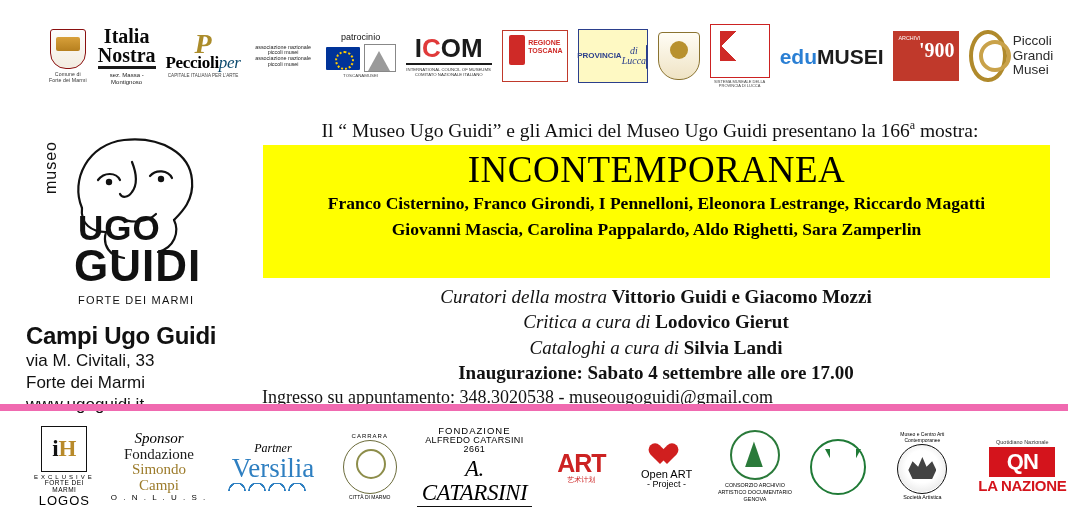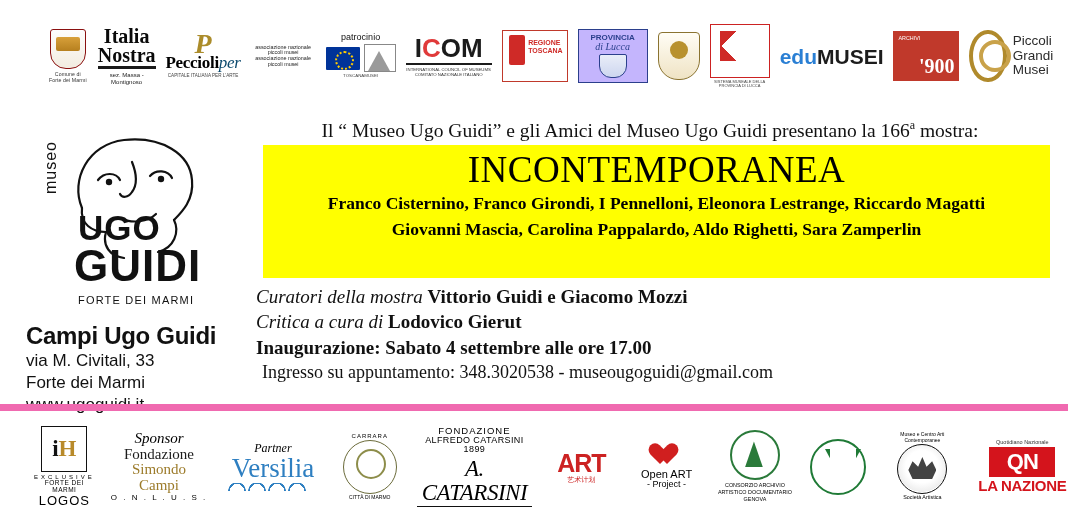--- a/index.html
+++ b/index.html
@@ -175,21 +175,21 @@
   .lg-regione .box .txt {
     position: absolute; right: 4px; top: 8px;
     font-size: 7px; font-weight: 700; color: #cf2a27;
     font-family: "Liberation Sans", sans-serif;
     text-align: left; line-height: 1.1;
   }
 
   .lg-provincia { width: 82px; }
   .lg-provincia .box {
     width: 68px; height: 52px; border: 1px solid #2b3f8c;
-    background: #c4b5fd; display: flex; flex-direction: column;
+    background: #fef9c3; display: flex; 
     align-items: center; justify-content: center;
   }
   .lg-provincia .t1 {
     font-size: 8px; font-weight: 700; color: #2b3f8c;
     font-family: "Liberation Sans", sans-serif;
   }
   .lg-provincia .t2 {
     font-size: 10px; color: #2b3f8c; font-style: italic;
     font-family: "Liberation Serif", serif;
   }
@@ -240,21 +240,21 @@
   }
   .lg-edu .t .edu { color: #2a7fd4; }
   .lg-edu .t .musei { color: #1c1c1c; }
 
   .lg-900 { width: 82px; }
   .lg-900 .box {
     width: 66px; height: 50px; background: #c0392b;
     position: relative; color: #fff;
   }
   .lg-900 .box .n {
-    position: absolute; right: 5px; bottom: 4px;
+    position: absolute; right: 5px; bottom: 20px;
     font-family: "Liberation Serif", serif;
     font-size: 20px; font-weight: 700; color: #fff;
   }
   .lg-900 .box .w {
     position: absolute; left: 5px; top: 5px;
     font-size: 5.4px; font-family: "Liberation Sans", sans-serif;
   }
 
   .lg-piccoli { width: 140px; display: flex; flex-direction: row; align-items: center; gap: 6px; }
   .lg-piccoli .ring {
@@ -373,20 +373,21 @@
     position: absolute;
     left: 256px; top: 284px;
     width: 800px;
   }
   .d-line {
     font-family: "Liberation Serif", serif;
     font-size: 19px;
     color: #111;
     line-height: 1.33;
     white-space: nowrap;
+    text-align: center;
   }
   .d-line.italic { font-style: italic; }
   .d-line b { font-style: normal; font-weight: 700; }
   .d-contact {
     font-family: "Liberation Serif", serif;
     font-size: 18px;
     color: #111;
     margin-top: 2px;
     padding-left: 6px;
   }
@@ -679,20 +680,23 @@
     </div>
   </div>
 
   <div class="details">
     <div class="d-line italic">
       <span>Curatori della mostra </span><b>Vittorio Guidi e Giacomo Mozzi</b>
     </div>
     <div class="d-line italic">
       <span>Critica a cura di </span><b>Lodovico Gierut</b>
     </div>
+    <div class="d-line italic">
+      <span>Cataloghi a cura di </span><b>Silvia Landi</b>
+    </div>
     <div class="d-line">
       <b>Inaugurazione: Sabato 4 settembre alle ore 17.00</b>
     </div>
     <div class="d-contact">Ingresso su appuntamento: 348.3020538 -  museougoguidi@gmail.com</div>
   </div>
 
   <div class="pink-rule"></div>
 
   <div class="bottom-strip">
 
@@ -723,21 +727,21 @@
     </div>
 
     <div class="logo b-carrara">
       <div class="cap">CARRARA</div>
       <div class="circ"></div>
       <div class="sub">CITTÀ DI MARMO</div>
     </div>
 
     <div class="logo b-catarsini">
       <div class="l1">FONDAZIONE</div>
-      <div class="l2">ALFREDO CATARSINI 1899</div>
+      <div class="l2">ALFREDO CATARSINI 2661</div>
       <div class="sig">A. CATARSINI</div>
     </div>
 
     <div class="logo b-art">
       <div class="big">ART</div>
       <div class="cn">艺术计划</div>
     </div>
 
     <div class="logo b-openart">
       <div class="heart"></div>

